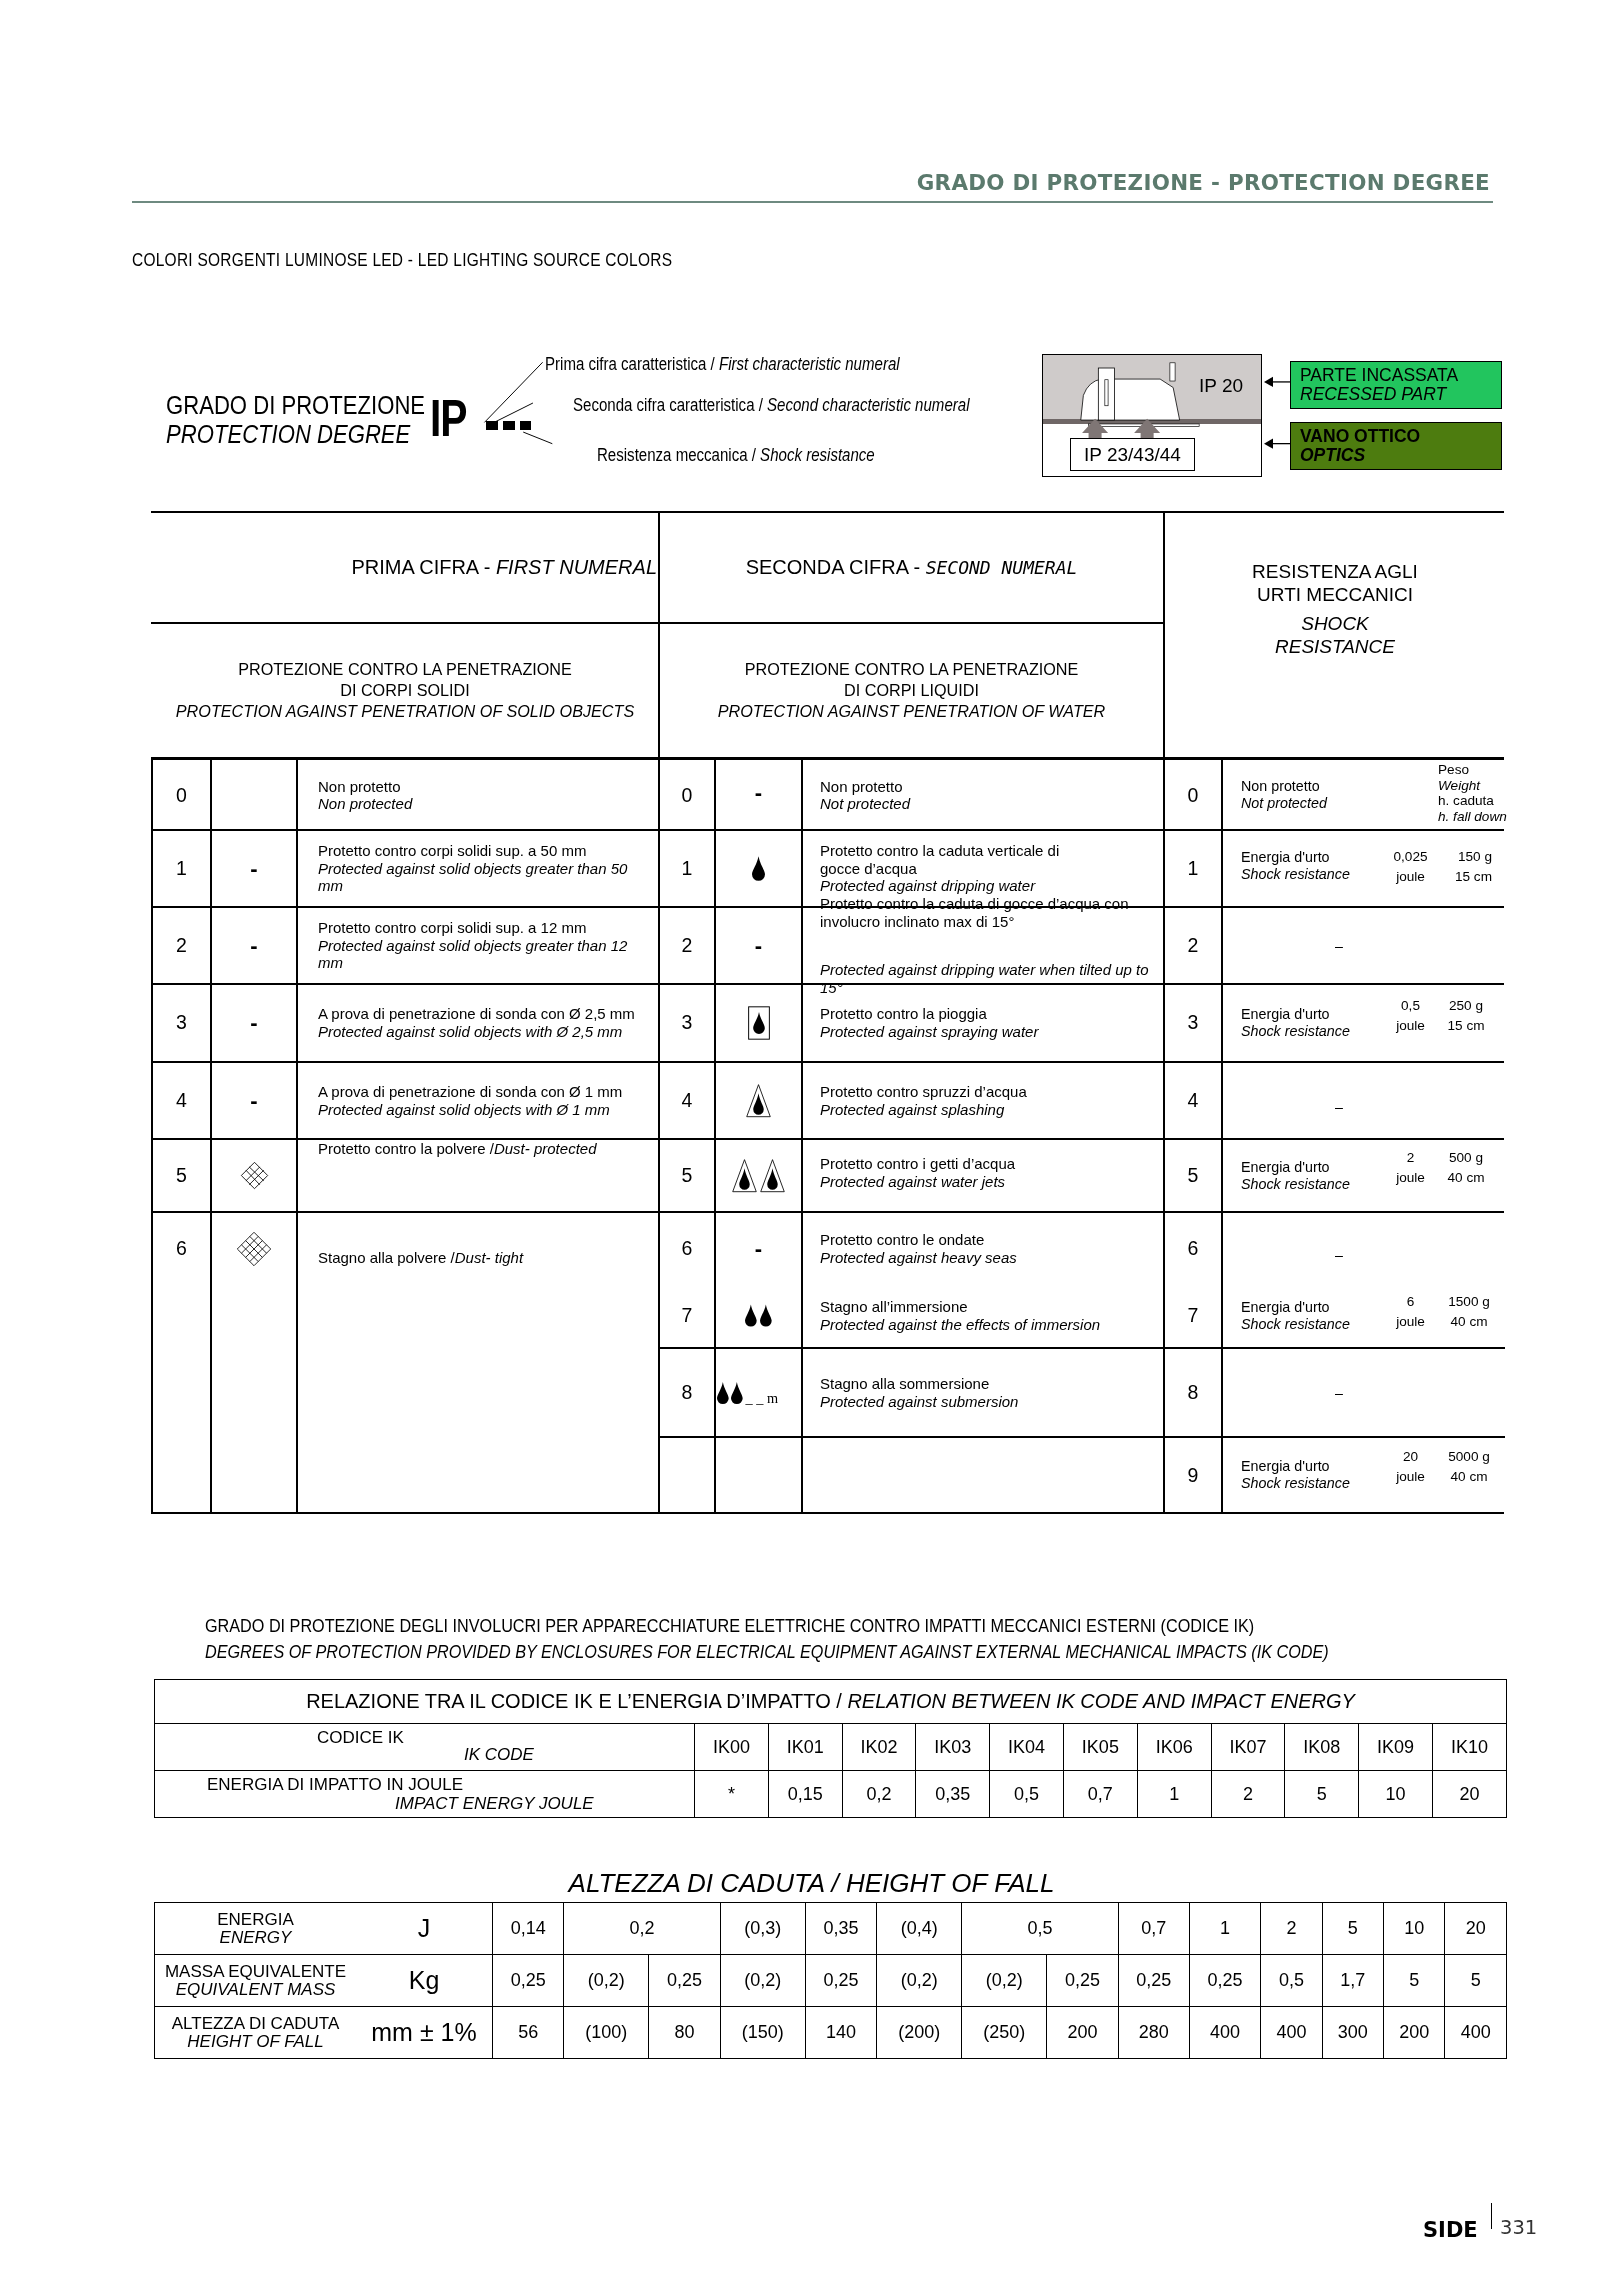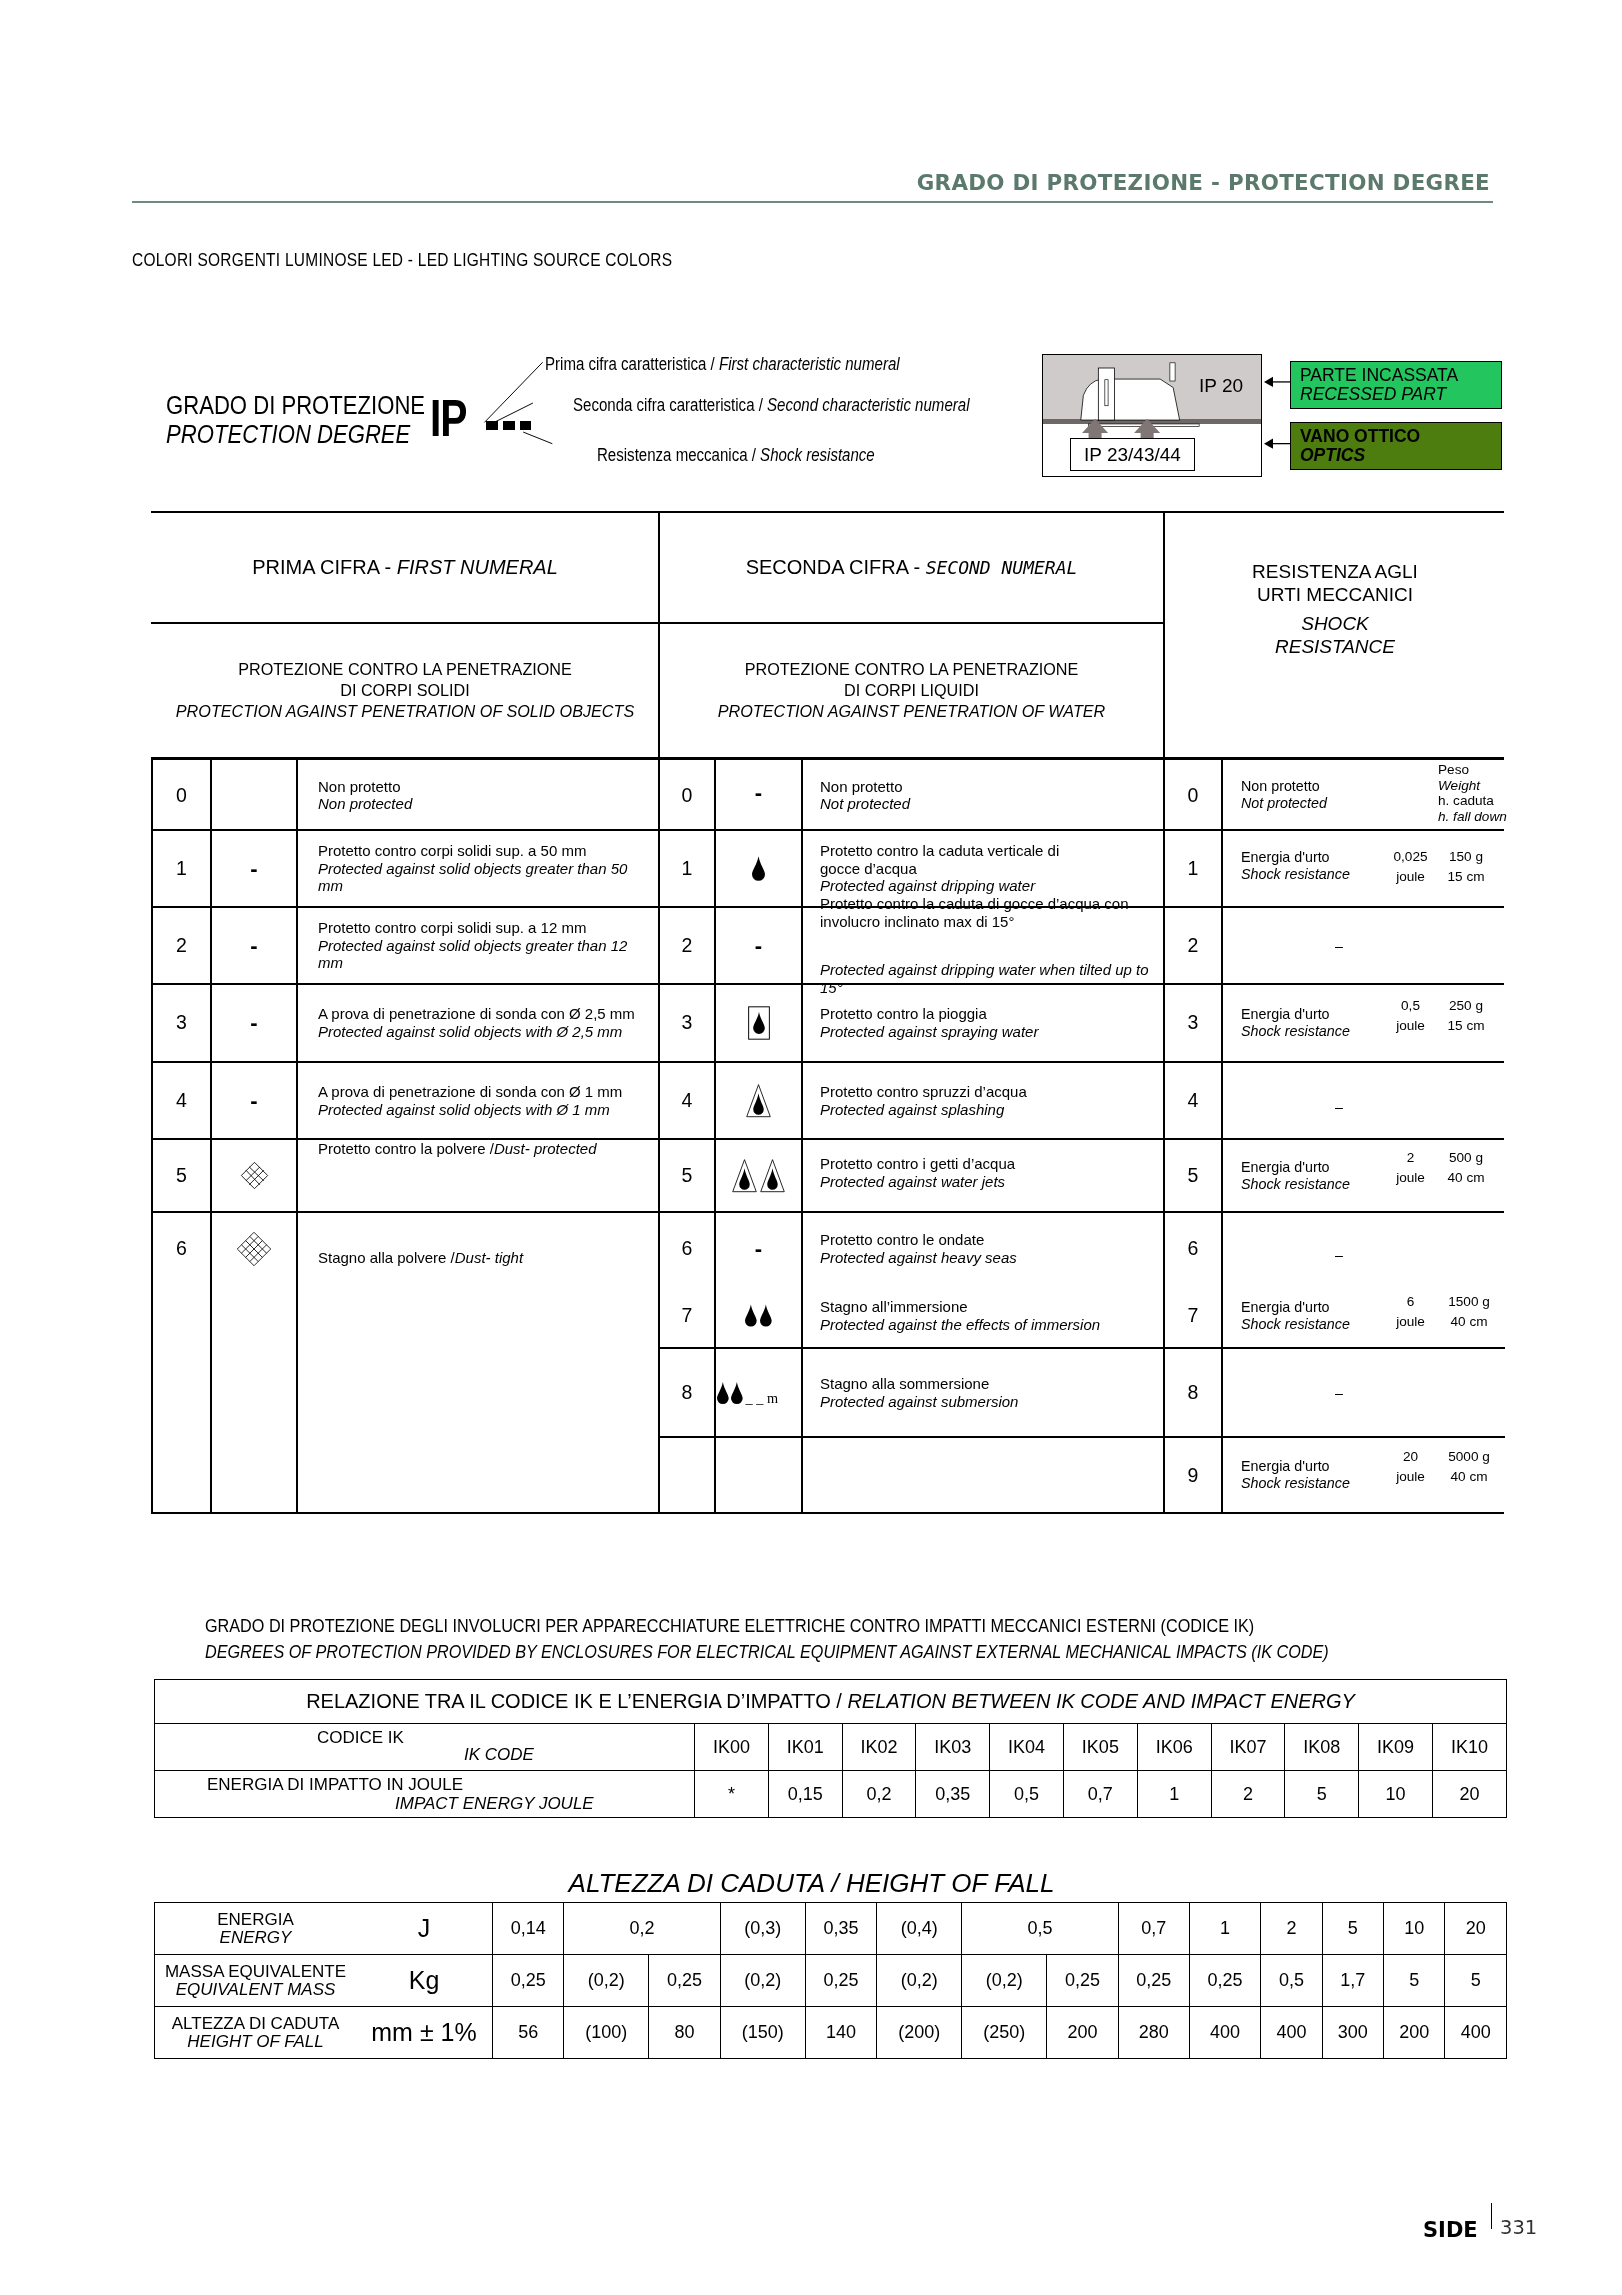--- a/index.html
+++ b/index.html
@@ -119,21 +119,21 @@
 
   <div class="tline" style="left:151px;top:757px;width:1.9px;height:757px;"></div>
   <div class="tline" style="left:210px;top:757px;width:1.9px;height:757px;"></div>
   <div class="tline" style="left:296px;top:757px;width:1.9px;height:757px;"></div>
   <div class="tline" style="left:658px;top:511px;width:1.9px;height:1003px;"></div>
   <div class="tline" style="left:714px;top:757px;width:1.9px;height:757px;"></div>
   <div class="tline" style="left:801px;top:757px;width:1.9px;height:757px;"></div>
   <div class="tline" style="left:1163px;top:511px;width:1.9px;height:1003px;"></div>
   <div class="tline" style="left:1221px;top:757px;width:1.9px;height:757px;"></div>
 
-  <div class="cell hdr" style="left:153px;top:513px;width:504px;height:109px;">
+  <div class="cell hdr" style="left:153px;top:513px;width:504px;height:109px;align-items:flex-end;">
     <div><span>PRIMA CIFRA - </span><i>FIRST NUMERAL</i></div>
   </div>
   <div class="cell hdr" style="left:660px;top:513px;width:503px;height:109px;">
     <div><span>SECONDA CIFRA - </span><i style="font-family:'DejaVu Sans Mono', monospace;font-size:18px;">SECOND NUMERAL</i></div>
   </div>
   <div class="cell hdr" style="left:1165px;top:560px;width:340px;height:110px;font-size:19px;line-height:23.4px;justify-content:flex-start;">
     <div>RESISTENZA AGLI</div>
     <div>URTI MECCANICI</div>
     <div style="height:5.2px;"></div>
     <i>SHOCK</i>
@@ -336,21 +336,21 @@
 
   <div class="cell num" style="left:1165px;top:831px;width:56px;height:75px;">1</div>
   <div class="cell desc shock-desc" style="left:1241px;top:831px;width:143px;height:70px;">
       <span>Energia d'urto</span>
       <i>Shock resistance</i>
     </div>
   <div class="abs shock-val" style="left:1384px;top:847px;width:53px;">
       <div>0,025</div>
       <div>joule</div>
     </div>
-  <div class="abs shock-val" style="left:1440px;top:847px;width:52px;">
+  <div class="abs shock-val" style="left:1440px;top:847px;width:52px;text-align:right;">
       <div>150 g</div>
       <div>15 cm</div>
     </div>
 
   <div class="cell num" style="left:1165px;top:908px;width:56px;height:75px;">2</div>
   <div class="cell thin-dash" style="left:1222px;top:908px;width:234px;height:75px;">–</div>
 
   <div class="cell num" style="left:1165px;top:985px;width:56px;height:75px;">3</div>
   <div class="cell desc shock-desc" style="left:1241px;top:985px;width:143px;height:75px;">
       <span>Energia d'urto</span>

